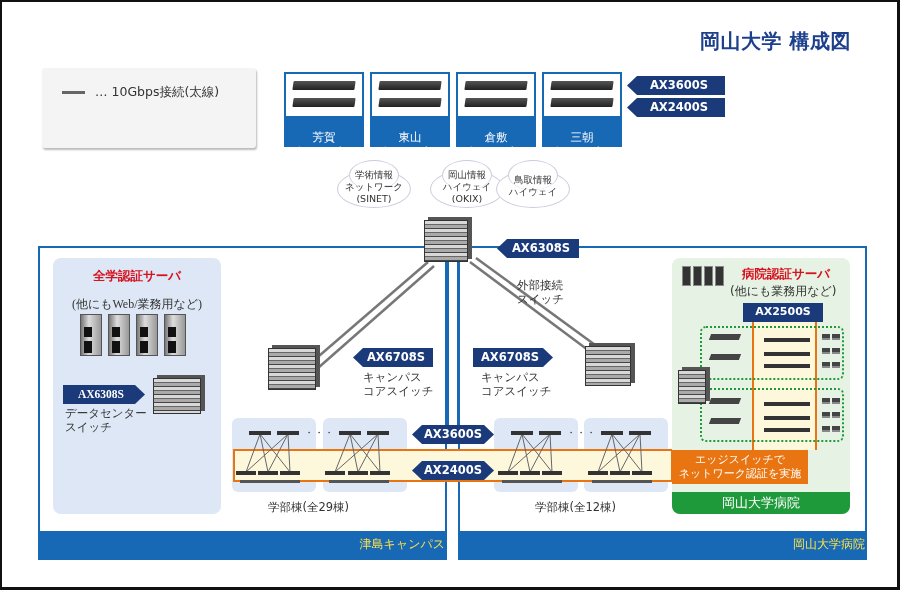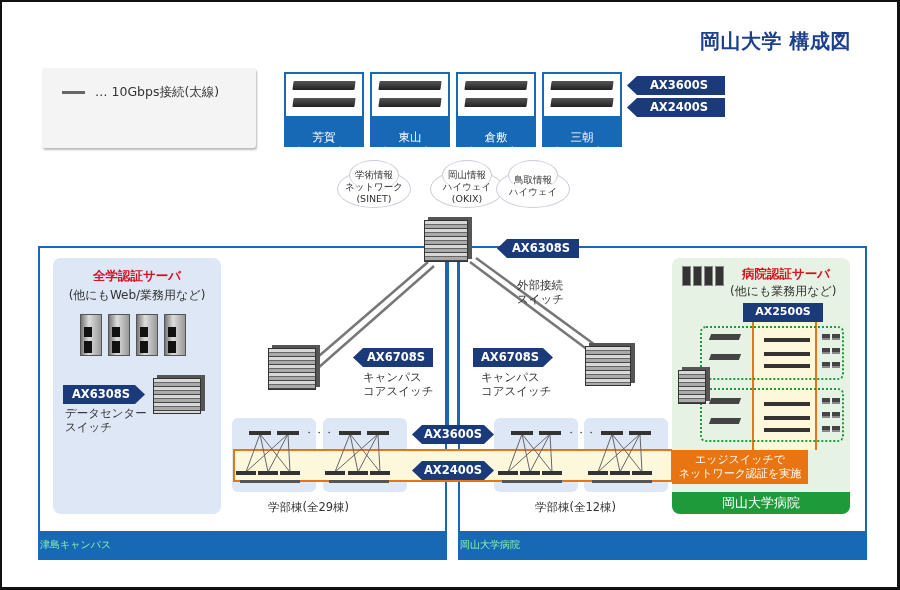--- a/index.html
+++ b/index.html
@@ -25,23 +25,23 @@
   .tag-both { position: absolute; height: 19px; background: #1b3a7a; color: #fff; font-size: 11.5px; font-weight: bold; line-height: 19px; text-align: center; clip-path: polygon(10px 0, calc(100% - 10px) 0, 100% 50%, calc(100% - 10px) 100%, 10px 100%, 0 50%); }
   .tag-flat { position: absolute; height: 19px; background: #1b3a7a; color: #fff; font-size: 11px; font-weight: bold; line-height: 17px; text-align: center; }
 
   
   .cloud { position: absolute; width: 74px; height: 50px; }
   .cloud .blob { position: absolute; background: #fff; border: 1px solid #ccd; border-radius: 50%; }
   .cloud .txt { position: absolute; left: 0; right: 0; top: 9px; text-align: center; font-size: 9.5px; line-height: 12px; color: #333; white-space: pre-line; }
 
   
   .campus { position: absolute; top: 246px; height: 314px; border: 2px solid #1769b6; background: #fff; }
-  .campus-foot { position: absolute; left: 0; right: 0; bottom: 0; height: 27px; background: #1769b6; color: #86efac; font-size: 10px; text-align: left; line-height: 27px; }
-
-  #dc-panel { left: 53px; top: 258px; width: 168px; height: 256px; background: #dde7f5; border-radius: 8px; overflow: hidden; }
+  .campus-foot { position: absolute; left: 0; right: 0; bottom: 0; height: 27px; background: #1769b6; color: #fde047; font-size: 12px; text-align: right; line-height: 27px; }
+
+  #dc-panel { left: 53px; top: 258px; width: 168px; height: 256px; background: #dde7f5; border-radius: 8px; overflow: hidden; font-family: Liberation Serif, serif; }
   #dc-foot { position: absolute; left: 0; right: 0; bottom: 0; height: 22px; background: #1a9ad8; color: #fff; font-size: 13px; text-align: center; line-height: 22px; }
   .red-title { color: #d7111e; font-weight: bold; font-size: 12.5px; text-align: center; }
   .sub-note { color: #333; font-size: 12px; text-align: center; }
 
   .server { position: absolute; width: 22px; height: 42px; background: linear-gradient(90deg, #777, #ddd 40%, #999); border: 1px solid #555; }
   .server::before { content: ""; position: absolute; left: 3px; top: 12px; width: 8px; height: 10px; background: #111; }
   .server::after { content: ""; position: absolute; left: 3px; top: 26px; width: 8px; height: 12px; background: #111; }
 
   .chassis { position: absolute; background: repeating-linear-gradient(#d8d8d8 0 3px, #666 3px 4px, #aaa 4px 7px, #444 7px 8px); border: 1px solid #333; box-shadow: 4px -3px 0 #555; }
 
@@ -152,21 +152,21 @@
   <line x1="476" y1="258" x2="602" y2="350" stroke="#777" stroke-width="2.5"></line>
 </svg>
 
 <div class="chassis" style="left:424px;top:220px;width:44px;height:42px"></div>
 <div class="tag-left" style="left:497px;top:239px;width:82px">AX6308S</div>
 <div class="cap" style="left:517px;top:278px">外部接続
 スイッチ</div>
 
 <div id="dc-panel" class="abs">
   <div class="red-title" style="margin-top:10px">全学認証サーバ</div>
-  <div class="sub-note" style="margin-top:2px">(他にもWeb/業務用など)</div>
+  <div class="sub-note" style="margin-top:11px">(他にもWeb/業務用など)</div>
   <div class="server" style="left:27px;top:56px"></div>
   <div class="server" style="left:55px;top:56px"></div>
   <div class="server" style="left:83px;top:56px"></div>
   <div class="server" style="left:111px;top:56px"></div>
   <div class="tag-right" style="left:10px;top:127px;width:82px">AX6308S</div>
   <div class="chassis" style="left:100px;top:120px;width:48px;height:36px"></div>
   <div class="cap" style="left:12px;top:148px">データセンター
 スイッチ</div>
 </div>
 

